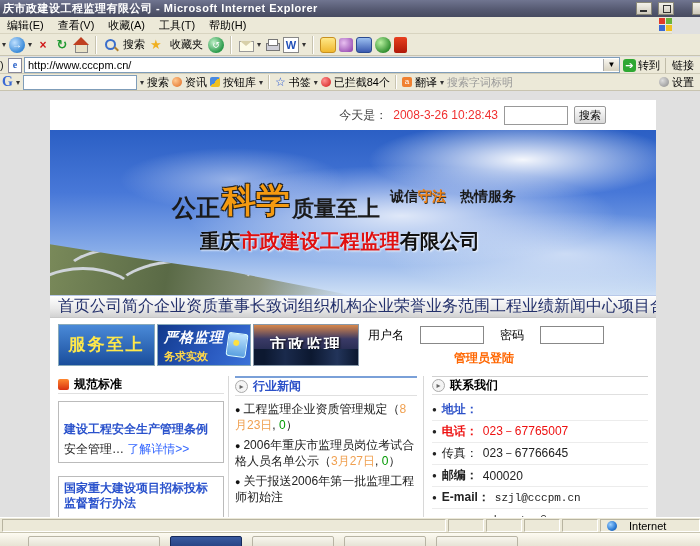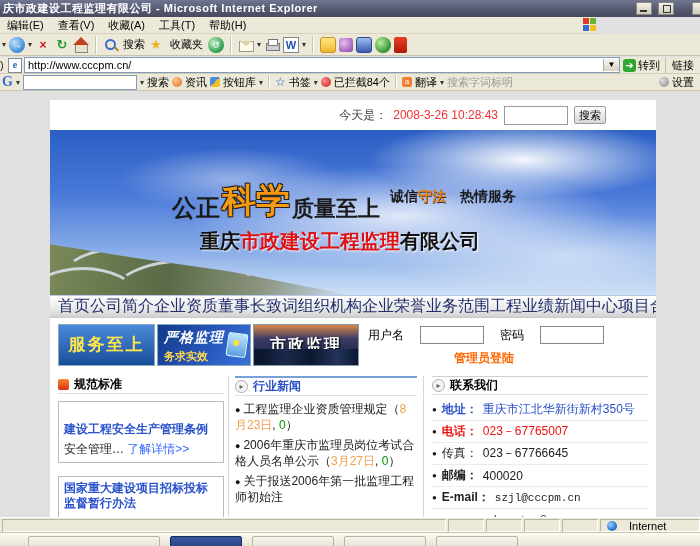--- a/index.html
+++ b/index.html
@@ -9,21 +9,21 @@
   .titlebar{position:absolute;left:0;top:0;width:700px;height:17px;
     background:linear-gradient(180deg,#707590 0%,#565a72 55%,#474b60 100%);
     color:#fff;font-weight:bold;font-size:11px;line-height:17px;white-space:nowrap;overflow:hidden;}
   .titlebar .ttext{padding-left:3px;letter-spacing:.5px;}
   .winbtn{position:absolute;top:2px;width:16px;height:13px;background:linear-gradient(#f4f2ea,#cfcabc);
     border:1px solid #8a8878;box-sizing:border-box;}
   .winbtn.min::after{content:"";position:absolute;left:3px;bottom:2px;width:7px;height:2px;background:#333;}
   .winbtn.rest::after{content:"";position:absolute;left:4px;top:2px;width:6px;height:6px;border:1px solid #333;}
   .winbtn.close-cut{right:-8px;}
   
-  .menubar{position:absolute;left:0;top:17px;width:596px;height:16px;background:#ece9d8;
+  .menubar{position:absolute;left:0;top:17px;width:672px;height:16px;background:#ece9d8;
     border-bottom:1px solid #d8d4c0;line-height:16px;font-size:11px;}
   .menu-item{display:inline-block;padding:0 7px;cursor:default;}
   .winflag{position:absolute;right:0;top:1px;width:13px;height:13px;}
   .winflag i{position:absolute;width:6px;height:6px;}
   
   .toolbar{position:absolute;left:0;top:34px;width:700px;height:22px;background:#ece9d8;
     border-bottom:1px solid #c8c4b0;display:flex;align-items:center;gap:3px;padding-left:2px;box-sizing:border-box;}
   .tsep{width:1px;height:18px;background:#c8c4b0;margin:0 3px;border-right:1px solid #fff;}
   .icn{display:inline-block;width:16px;height:16px;position:relative;flex:none;}
   .ic-circle{border-radius:50%;}
@@ -354,21 +354,20 @@
 
         <div class="col col-right">
           <div class="colhead">
             <span class="hicon-circ">▸</span>
             <span>联系我们</span>
           </div>
           <div class="contact-list" id="contact-list">
               <div class="contact-item">
                 <span class="c-bullet">●</span>
                 <span style="color: rgb(43, 80, 200); font-weight: bold;">地址：</span>
-                <span style="color: rgb(43, 80, 200);">重庆市江北华新街新村350号</span>
               </div>
               <div class="contact-item">
                 <span class="c-bullet">●</span>
                 <span style="color: rgb(238, 17, 17); font-weight: bold;">电话：</span>
                 <span style="color: rgb(238, 17, 17);">023－67765007</span>
               </div>
               <div class="contact-item">
                 <span class="c-bullet">●</span>
                 <span style="color: rgb(34, 34, 34); font-weight: normal;">传真：</span>
                 <span style="color: rgb(34, 34, 34);">023－67766645</span>

